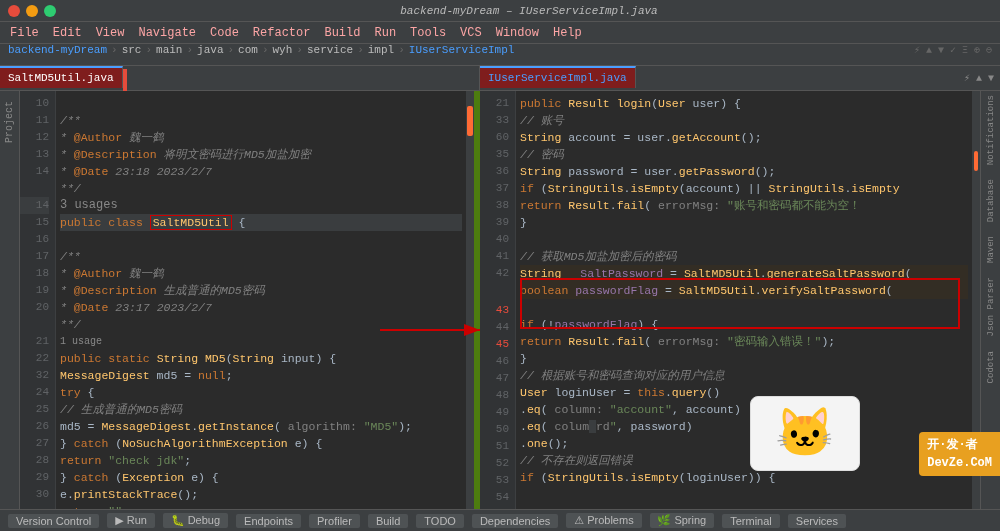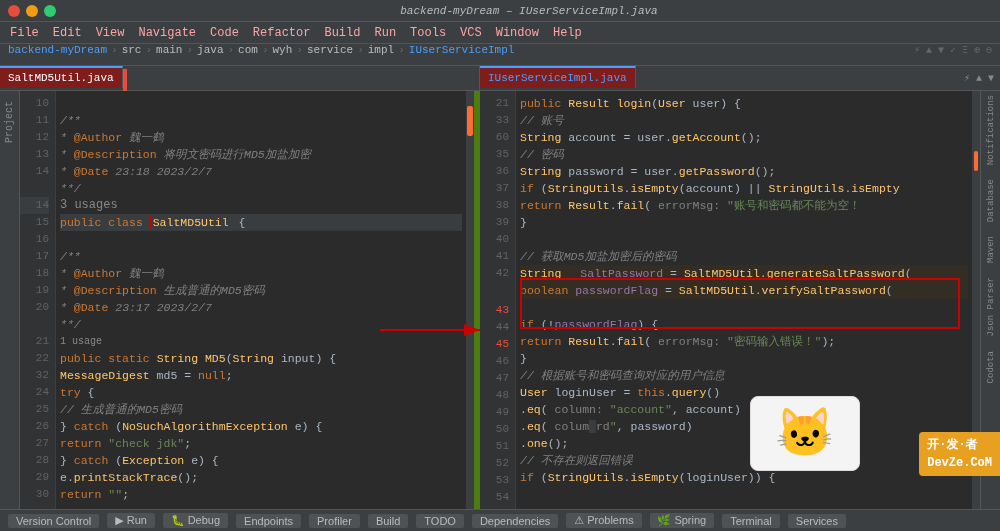--- a/index.html
+++ b/index.html
@@ -149,20 +149,21 @@
           <div class="code-line"><span class="comment">        /**</span></div>
           <div class="code-line"><span class="comment">         * </span><span style="color:#cc7832;">@Author</span><span class="comment"> 魏一鹤</span></div>
           <div class="code-line"><span class="comment">         * </span><span style="color:#cc7832;">@Description</span><span class="comment"> 生成普通的MD5密码</span></div>
           <div class="code-line"><span class="comment">         * </span><span style="color:#cc7832;">@Date</span><span class="comment"> 23:17 2023/2/7</span></div>
           <div class="code-line"><span class="comment">         **/</span></div>
           <div class="code-line" style="color:#888; font-size:10px;font-family:Liberation Mono, monospace;">1 usage</div>
           <div class="code-line"><span class="kw">    public static </span><span class="class-name">String</span><span class="method"> MD5</span><span>(</span><span class="class-name">String</span><span> input) {</span></div>
           <div class="code-line"><span>        </span><span class="class-name">MessageDigest</span><span> md5 = </span><span class="kw">null</span><span>;</span></div>
           <div class="code-line"><span>        </span><span class="kw">try </span><span>{</span></div>
           <div class="code-line"><span class="comment">            // 生成普通的MD5密码</span></div>
+          <div class="code-line"><span>            md5 = </span><span class="class-name">MessageDigest</span><span>.</span><span class="method">getInstance</span><span>(</span><span style="color:#808080;"> algorithm: </span><span class="str">"MD5"</span><span>);</span></div>
           <div class="code-line"><span>        } </span><span class="kw">catch </span><span>(</span><span class="class-name">NoSuchAlgorithmException</span><span> e) {</span></div>
           <div class="code-line"><span>            </span><span class="kw">return </span><span class="str">"check jdk"</span><span>;</span></div>
           <div class="code-line"><span>        } </span><span class="kw">catch </span><span>(</span><span class="class-name">Exception</span><span> e) {</span></div>
           <div class="code-line"><span>            e.</span><span class="method">printStackTrace</span><span>();</span></div>
           <div class="code-line"><span>            </span><span class="kw">return </span><span class="str">""</span><span>;</span></div>
         </div>
 
         <div style="width:8px; background:#3c3f41; position:relative;">
           <div style="width:6px; height:30px; background:#ff6b35; margin:0 1px; border-radius:2px; position:absolute; top:15px;"></div>
         </div>

